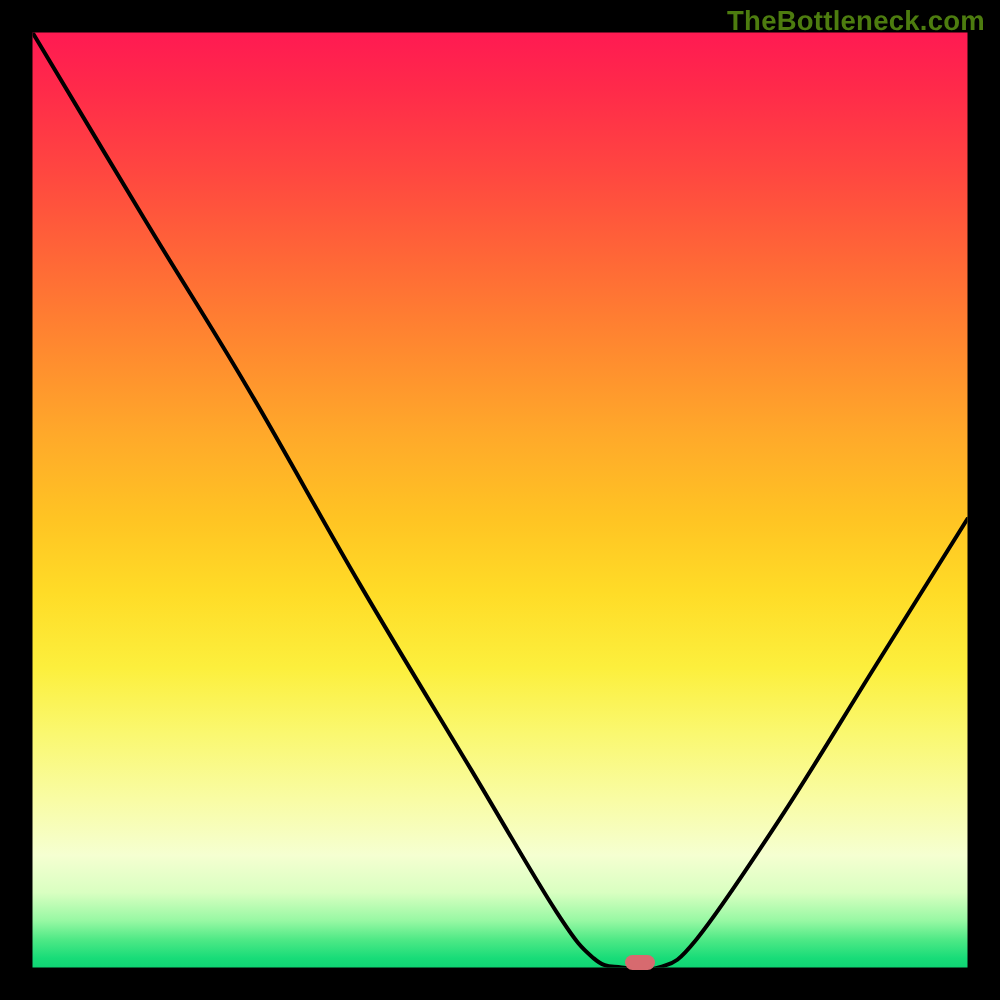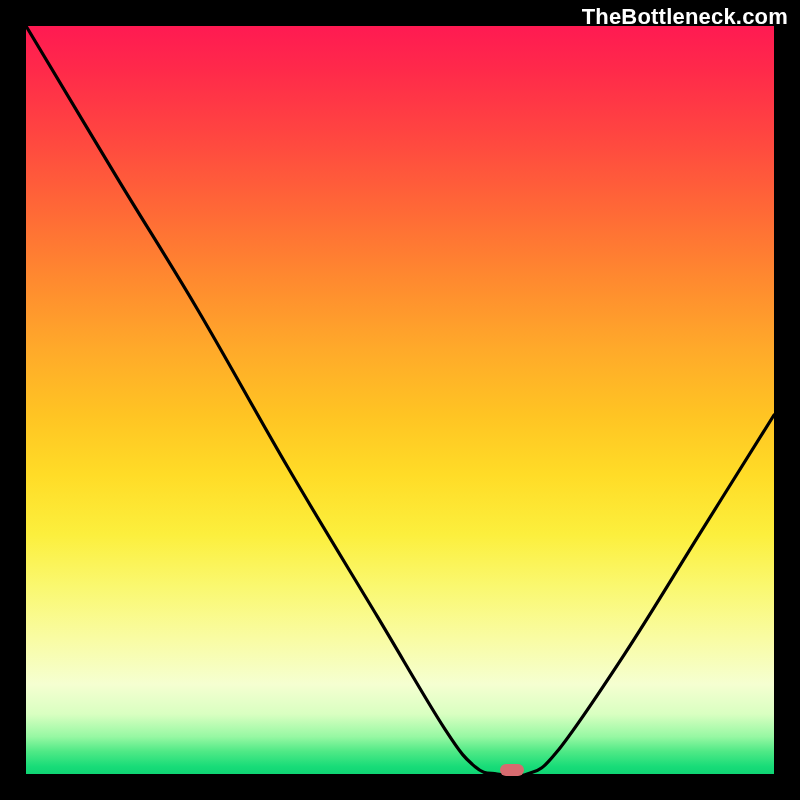--- a/index.html
+++ b/index.html
@@ -14,21 +14,21 @@
   .frame {
     position: relative;
     width: 800px;
     height: 800px;
     background: #000;
   }
   .watermark {
     position: absolute;
     top: 4px;
     right: 12px;
-    color: #ffffff;
+    color: #4d7c0f;
     font-size: 22px;
     font-weight: 600;
     letter-spacing: 0.2px;
     user-select: none;
   }
   .plot {
     position: absolute;
     left: 26px;
     top: 26px;
     width: 748px;

